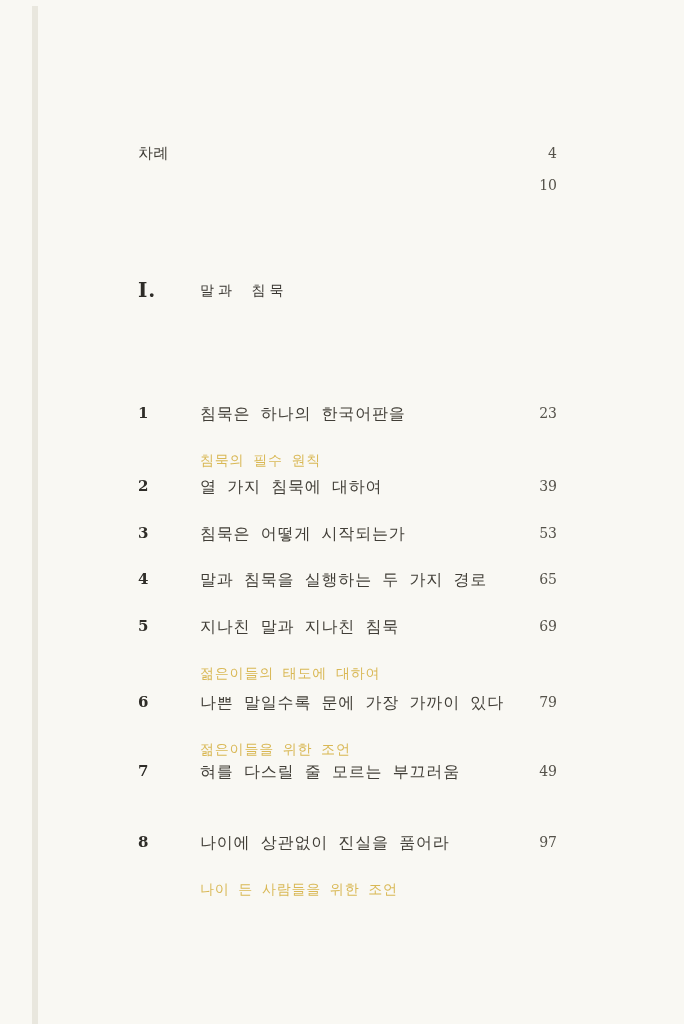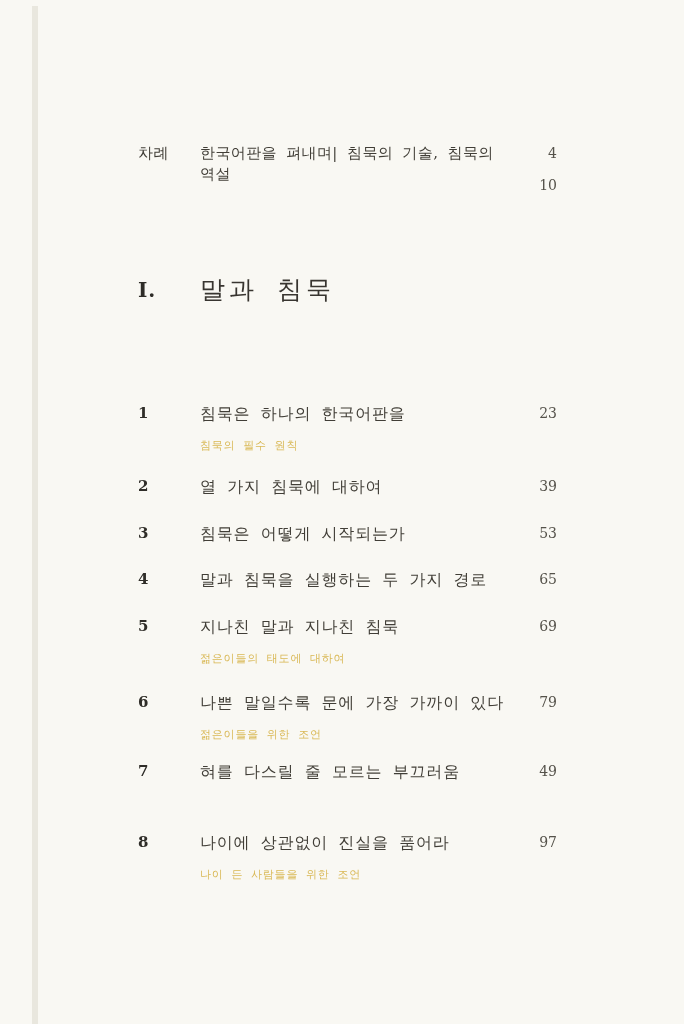--- a/index.html
+++ b/index.html
@@ -48,21 +48,21 @@
   
   .section .sec-num {
     grid-column: 1;
     font-size: 20px;
     font-weight: 700;
     color: var(--ink-strong);
     letter-spacing: 1px;
   }
   .section .sec-title {
     grid-column: 2;
-    font-size: 25px;
+    font-size: 14px;
     color: #383530;
     letter-spacing: 4px;
     word-spacing: 7px;
     line-height: 24px;
   }
   
   .entry .num {
     grid-column: 1; grid-row: 1;
     font-size: 15px;
     font-weight: 700;
@@ -79,38 +79,37 @@
   }
   .entry .page {
     grid-column: 3; grid-row: 1;
     text-align: right;
     font-size: 14px;
     line-height: 21px;
     color: var(--ink-soft);
   }
   .entry .subtitle {
     grid-column: 2; grid-row: 2;
-    margin-top: 7px;
-    font-size: 11px;
+    margin-top: 21px;
+    font-size: 14px;
     line-height: 18px;
     letter-spacing: 0.8px;
     word-spacing: 3.5px;
     color: var(--accent-gold);
   }
   .subtitle:empty { display: none; }
 </style>
 </head>
 <body>
 
 <div class="book-page">
   <div class="scan-edge-line"></div>
 
   <div class="row hdr" style="top:131px">
     <span class="lbl">차례</span>
-    <span class="ttl">한국어판을 펴내며| 침묵의 기술, 침묵의 역설</span>
     <span class="pg">4</span>
   </div>
   <div class="row hdr" style="top:163px">
     <span class="lbl"></span>
     <span class="pg">10</span>
   </div>
 
   <div class="row section" style="top:266px">
     <span class="sec-num">I.</span>
     <span class="sec-title">말과 침묵</span>

